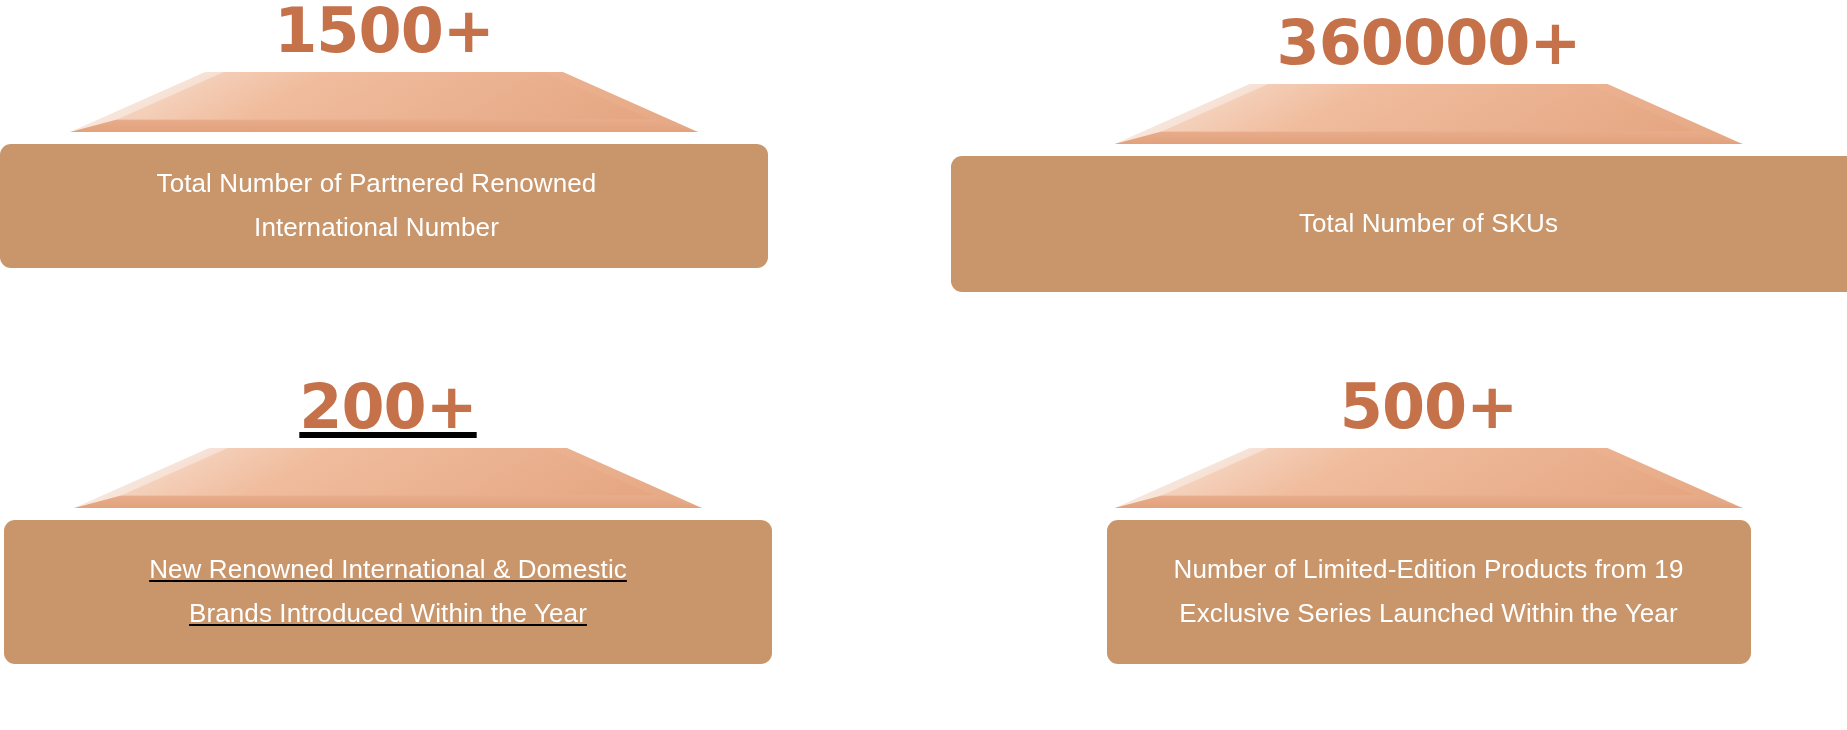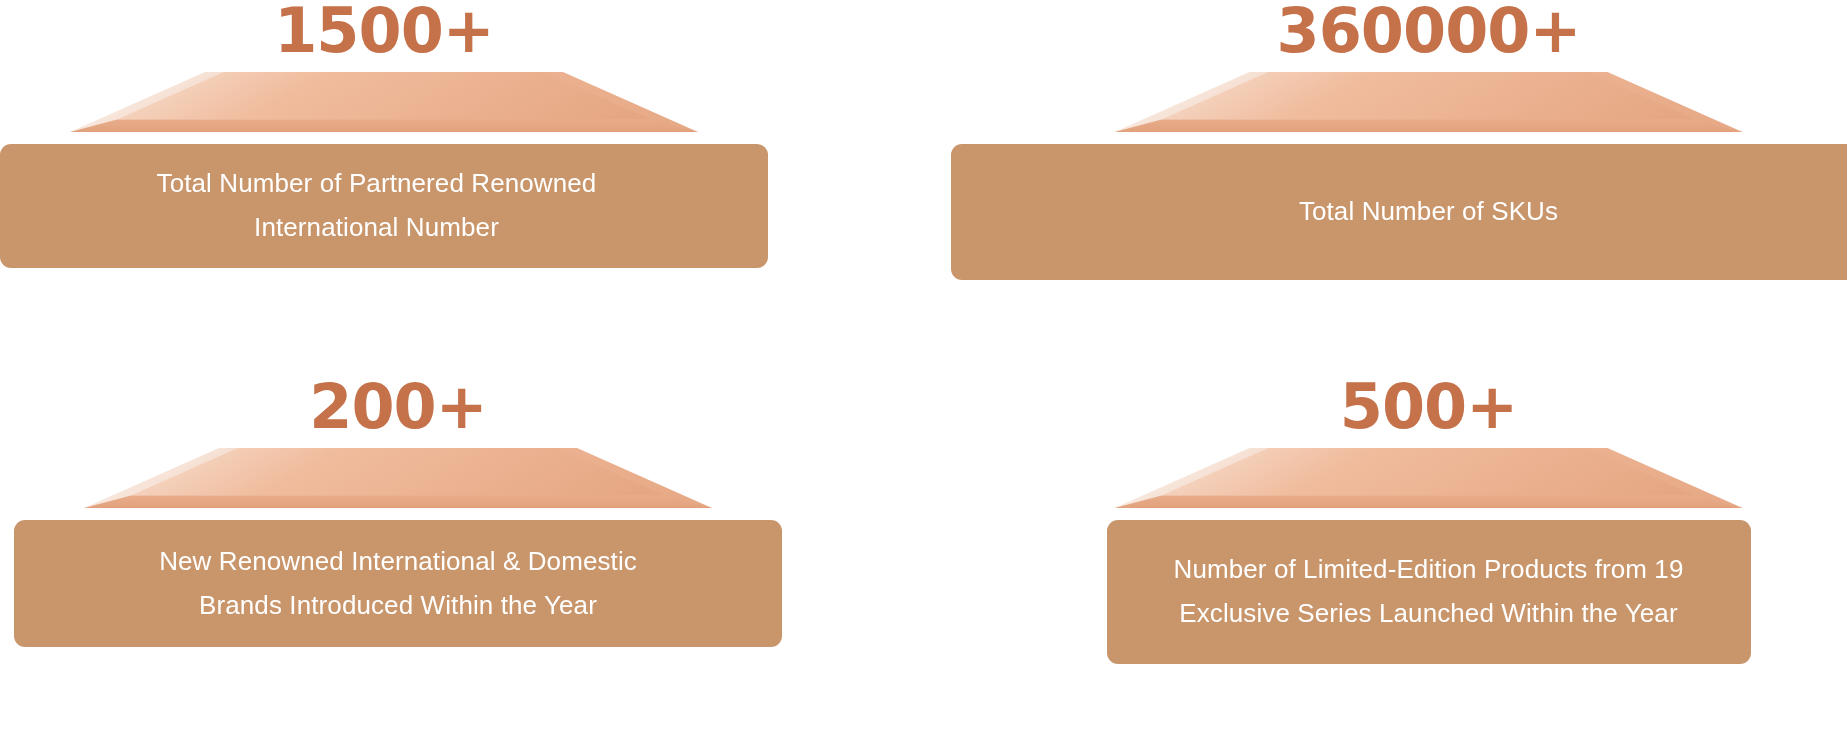--- a/index.html
+++ b/index.html
@@ -76,42 +76,42 @@
       <div class="front-edge"></div>
     </div>
     <div class="stat-card" style="width:768px;height:124px;margin-top:12px;padding-left:11px;">
       <div class="stat-card-label">
         <span>Total Number of Partnered Renowned</span><br>
         <span>International Number</span>
       </div>
     </div>
   </div>
 
-  <div class="stat" style="left:1022px;top:0px;width:813px;">
+  <div class="stat" style="left:1022px;top:12px;width:813px;">
     <div class="stat-number">360000+</div>
     <div class="pedestal" style="width:628px;height:60px;margin-top:10px;">
       <div class="top-face"></div>
       <div class="inner-face"></div>
       <div class="front-edge"></div>
     </div>
     <div class="stat-card" style="width:956px;height:136px;margin-top:12px;">
       <div class="stat-card-label">
         <span>Total Number of SKUs</span>
       </div>
     </div>
   </div>
 
-  <div class="stat" style="left:14px;top:376px;width:768px;">
+  <div class="stat" style="left:4px;top:376px;width:768px;text-decoration:underline;">
     <div class="stat-number">200+</div>
     <div class="pedestal" style="width:628px;height:60px;margin-top:10px;">
       <div class="top-face"></div>
       <div class="inner-face"></div>
       <div class="front-edge"></div>
     </div>
-    <div class="stat-card" style="width:768px;height:127px;margin-top:12px;">
+    <div class="stat-card" style="width:768px;height:144px;margin-top:12px;">
       <div class="stat-card-label">
         <span>New Renowned International &amp; Domestic</span><br>
         <span>Brands Introduced Within the Year</span>
       </div>
     </div>
   </div>
 
   <div class="stat" style="left:1022px;top:376px;width:813px;">
     <div class="stat-number">500+</div>
     <div class="pedestal" style="width:628px;height:60px;margin-top:10px;">

